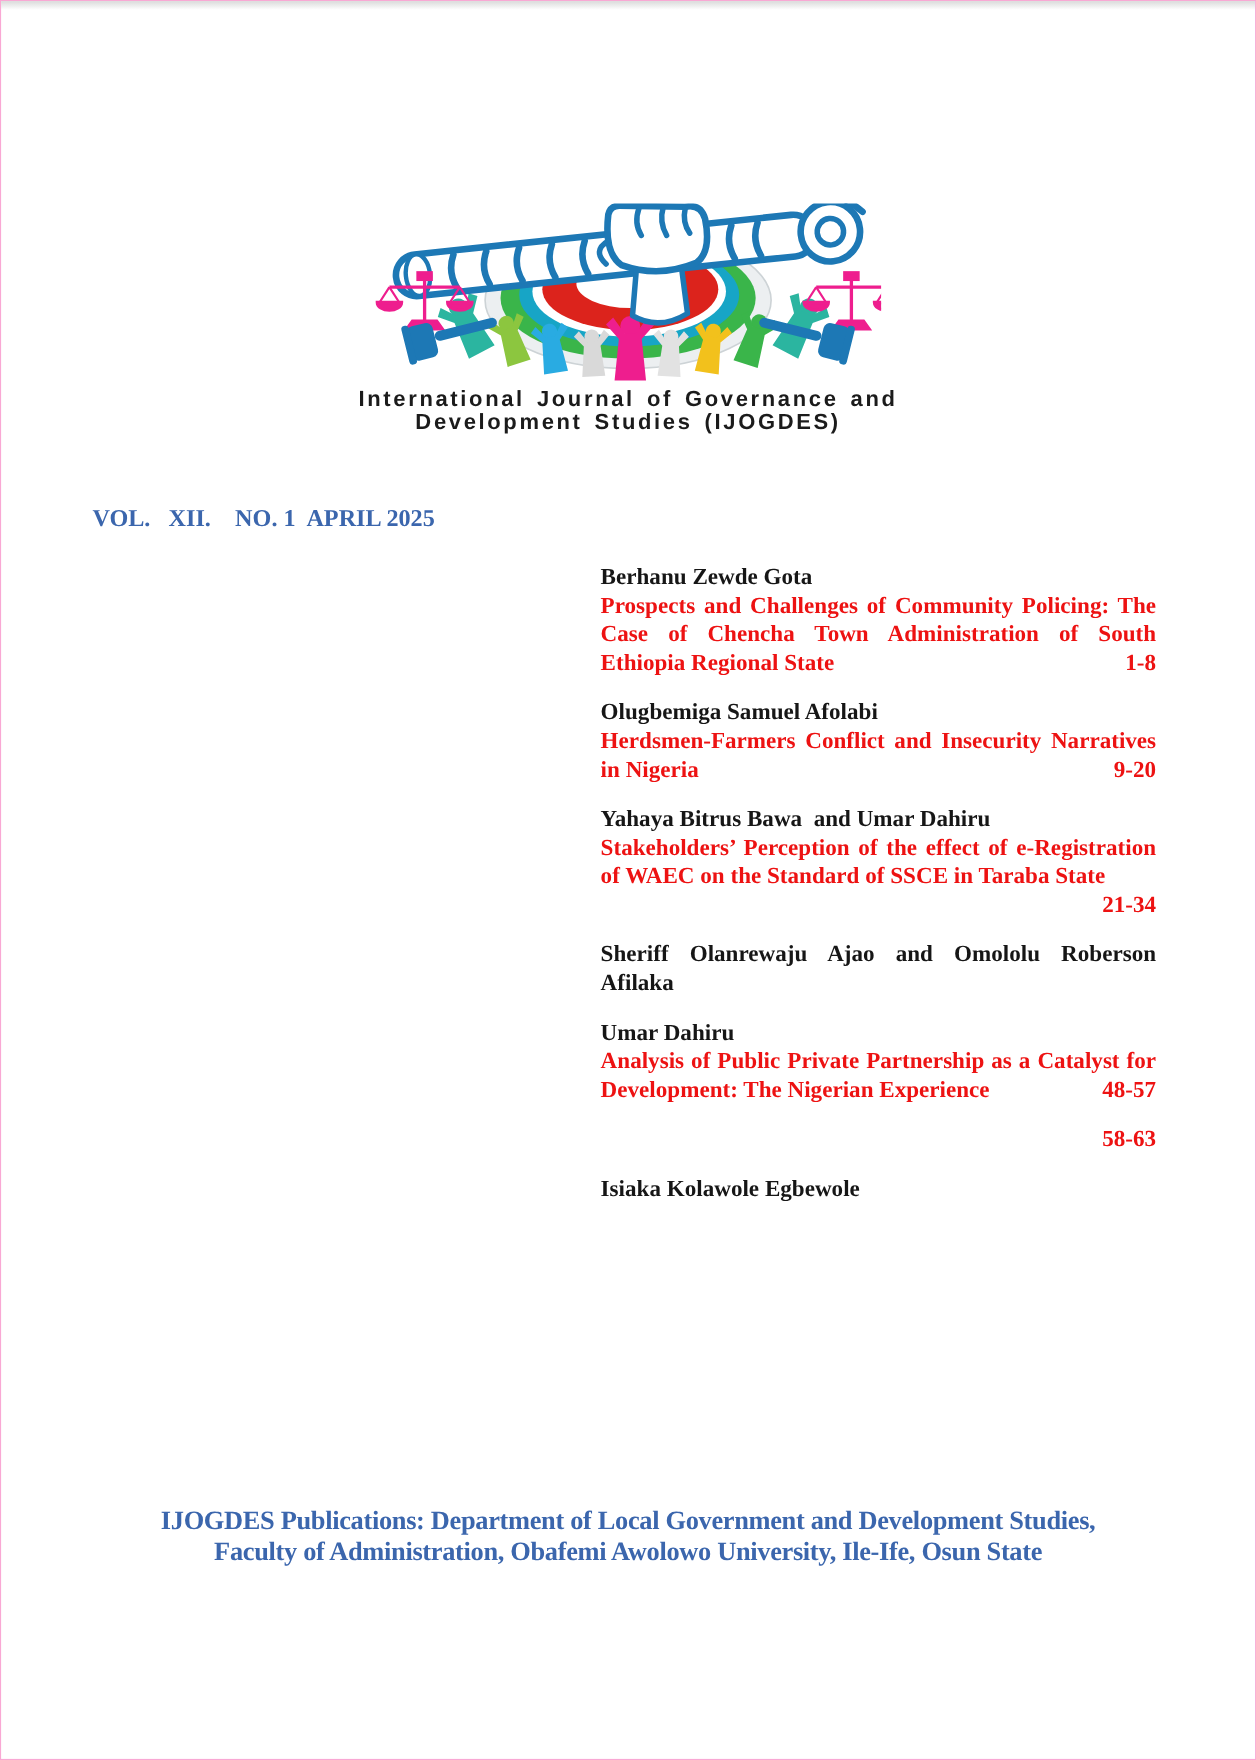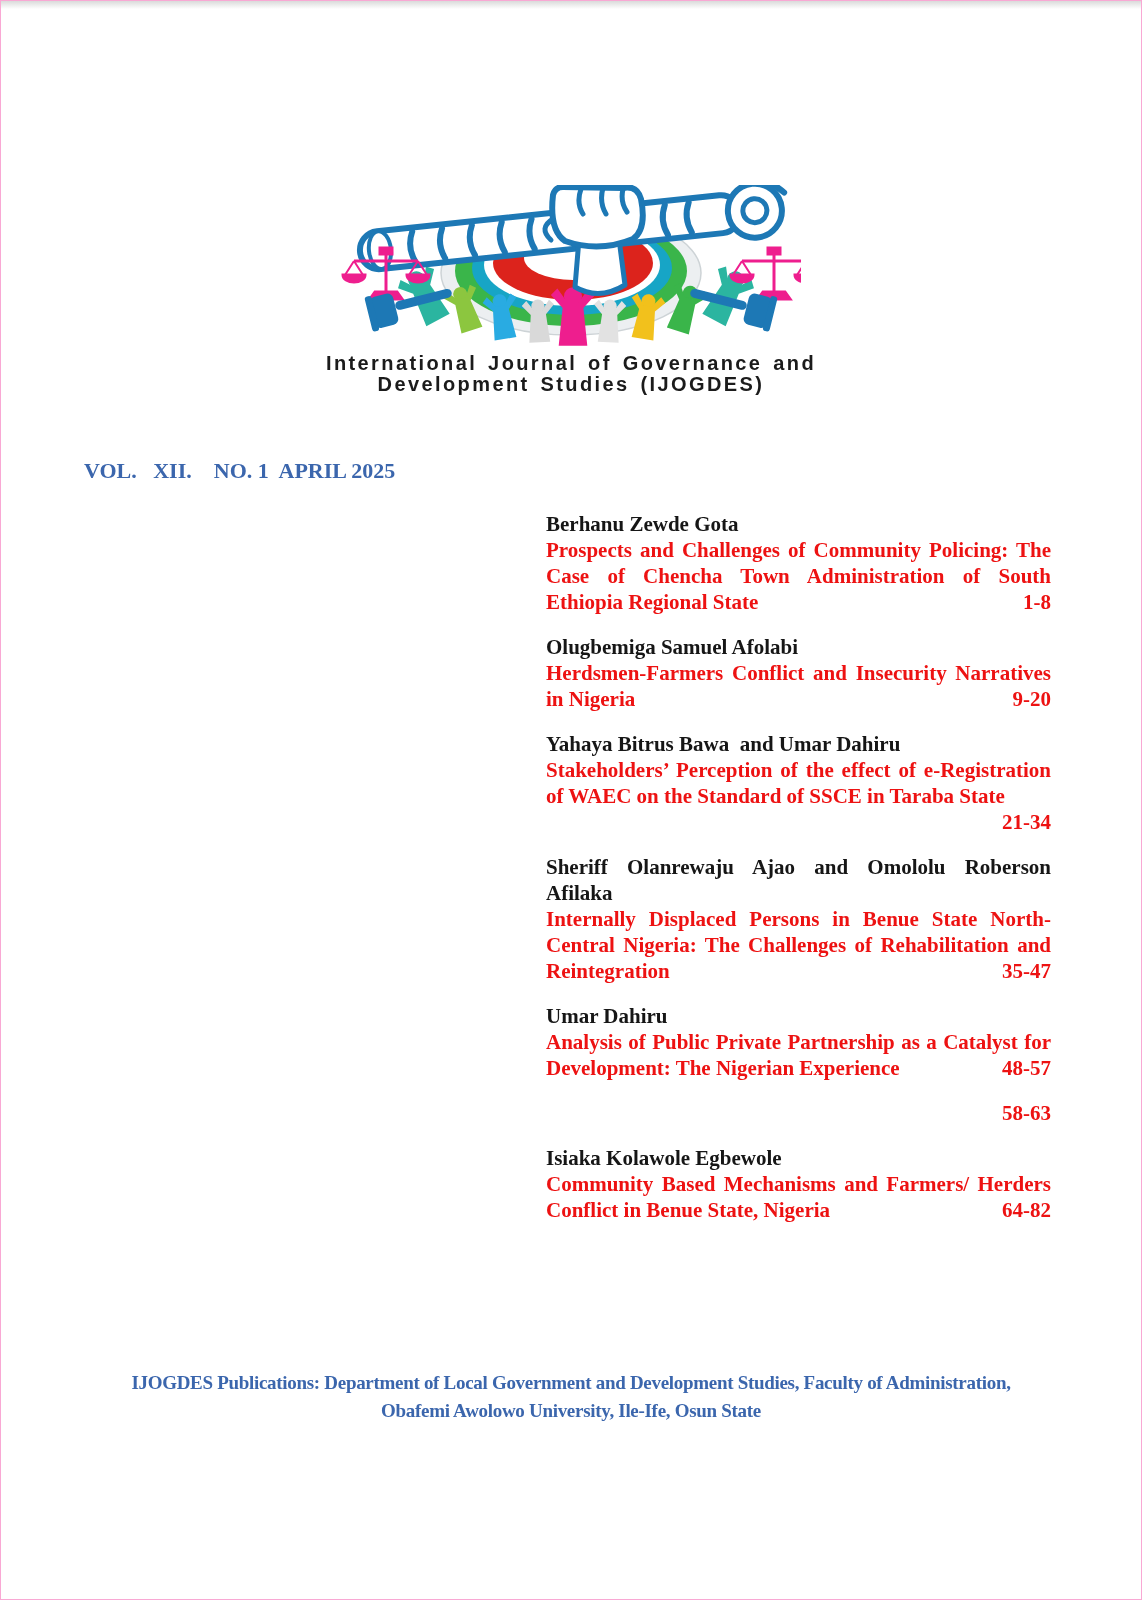--- a/index.html
+++ b/index.html
@@ -49,21 +49,21 @@
     text-align:justify;
   }
   .title::after{content:'';display:block;clear:both;}
   .pages{float:right;margin-left:10px;}
   
   .footer{
     position:absolute;top:1368px;left:0;right:0;text-align:center;
   }
   .footer-inner{
     display:inline-block;max-width:918px;
-    color:var(--blue);font-weight:bold;font-size:19px;line-height:28px;
+    color:var(--blue);font-weight:bold;font-size:24px;line-height:28px;
     letter-spacing:-0.3px;text-align:center;
   }
 </style>
 </head>
 <body>
 
 <div class="page">
 
   <div class="logo-wrap">
     <svg class="logo-svg" width="460" height="165" viewBox="0 0 460 165">
@@ -172,35 +172,33 @@
       <p class="title"><span class="title-text">Herdsmen-Farmers Conflict and Insecurity Narratives in Nigeria</span><span class="pages">9-20</span></p>
     </div>
 
     <div class="entry">
       <p class="authors">Yahaya Bitrus Bawa  and Umar Dahiru</p>
       <p class="title"><span class="title-text">Stakeholders’ Perception of the effect of e-Registration of WAEC on the Standard of SSCE in Taraba State</span><span class="pages">21-34</span></p>
     </div>
 
     <div class="entry">
       <p class="authors">Sheriff Olanrewaju Ajao and Omololu Roberson Afilaka</p>
-      <p class="title"><span class="title-text">Internally Displaced Persons in Benue State North-Central Nigeria: The Challenges of Rehabilitation and Reintegration</span><span class="pages">35-47</span></p>
     </div>
 
     <div class="entry">
       <p class="authors">Umar Dahiru</p>
       <p class="title"><span class="title-text">Analysis of Public Private Partnership as a Catalyst for Development: The Nigerian Experience</span><span class="pages">48-57</span></p>
     </div>
 
     <div class="entry">
       <p class="title"><span class="pages">58-63</span></p>
     </div>
 
     <div class="entry">
       <p class="authors">Isiaka Kolawole Egbewole</p>
-      <p class="title"><span class="title-text">Community Based Mechanisms and Farmers/ Herders Conflict in Benue State, Nigeria</span><span class="pages">64-82</span></p>
     </div>
   </div>
 
   <div class="footer">
     <div class="footer-inner">IJOGDES Publications: Department of Local Government and Development Studies, Faculty of Administration, Obafemi Awolowo University, Ile-Ife, Osun State</div>
   </div>
 
 </div>
 
 </body></html>

